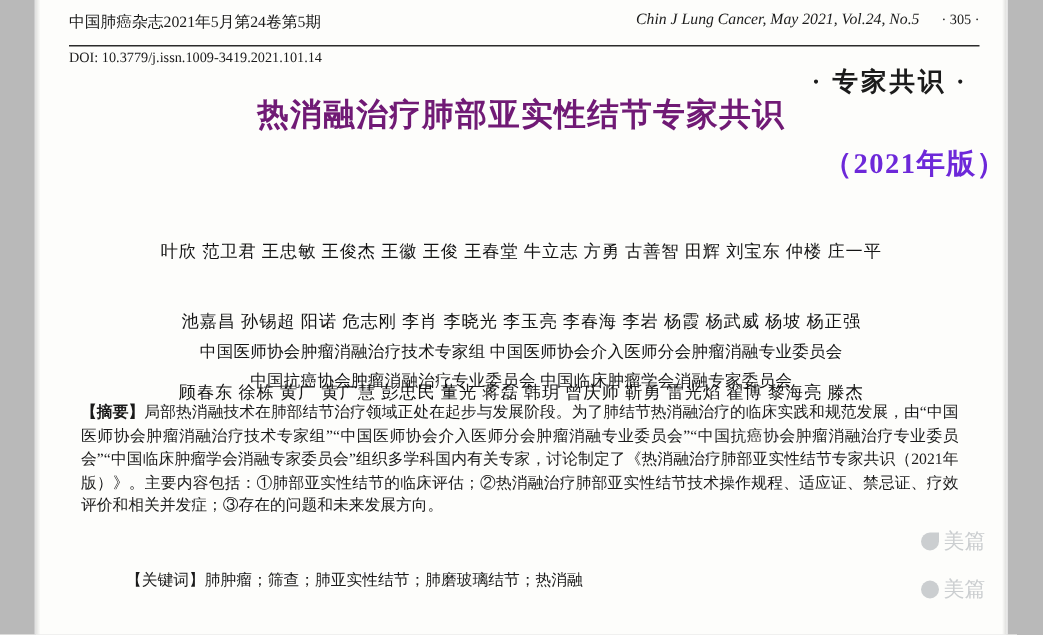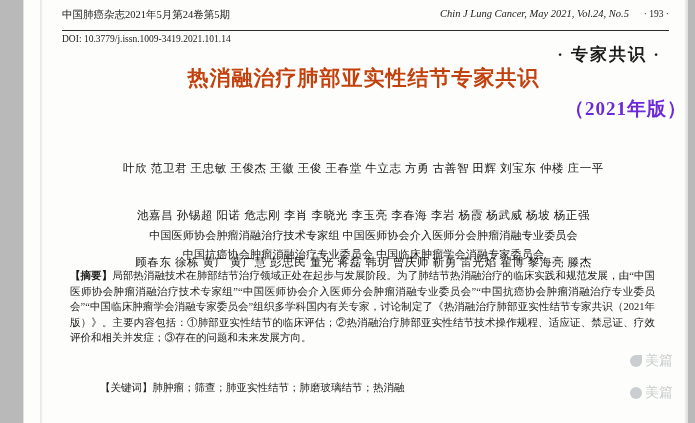--- a/index.html
+++ b/index.html
@@ -15,21 +15,20 @@
   }
   .page {
     position: absolute;
     left: 24px;
     top: 0;
     width: 647px;
     height: 423px;
     background: #fdfdfb;
     box-shadow: 0 0 0 1px #e2e2e2;
     overflow: hidden;
-    padding-left: 16px;
   }
   .inner {
     position: relative;
     width: 100%;
     height: 100%;
   }
   
   .runhead {
     position: absolute;
     top: 8px;
@@ -87,23 +86,24 @@
   }
   
   .title {
     position: absolute;
     top: 64px;
     left: 0;
     width: 100%;
     text-align: center;
     font-size: 21px;
     font-weight: bold;
-    color: #c2410c;
+    color: #701a75;
     letter-spacing: 1px;
     line-height: 1.4;
+    font-family: Liberation Mono, monospace;
   }
   .subtitle {
     position: absolute;
     top: 96px;
     left: 0;
     width: 100%;
     text-align: right;
     font-size: 19px;
     font-weight: bold;
     color: #6d28d9;
@@ -203,21 +203,21 @@
 <body>
 
 <div class="page">
   <div class="inner">
     <div class="edge-l"></div>
     <div class="edge"></div>
 
     <div class="runhead">
       <span class="cn">中国肺癌杂志2021年5月第24卷第5期</span>
       <span class="en">Chin J Lung Cancer, May 2021, Vol.24, No.5</span>
-      <span class="pg">· 193 ·</span>
+      <span class="pg">· 305 ·</span>
     </div>
 
     <div class="doi">DOI: 10.3779/j.issn.1009-3419.2021.101.14</div>
 
     <div class="stamp">· 专家共识 ·</div>
 
     <div class="title">热消融治疗肺部亚实性结节专家共识</div>
     <div class="subtitle">（2021年版）</div>
 
     <div class="authors">

